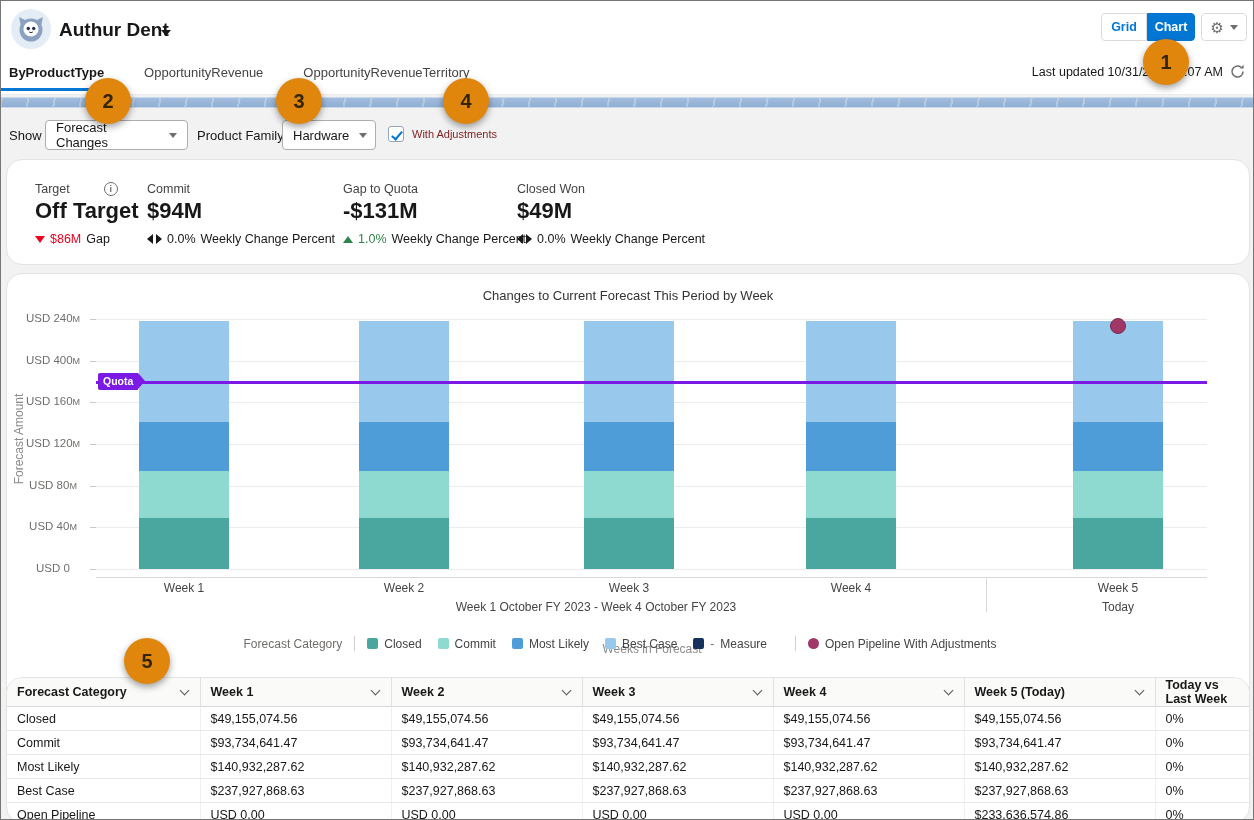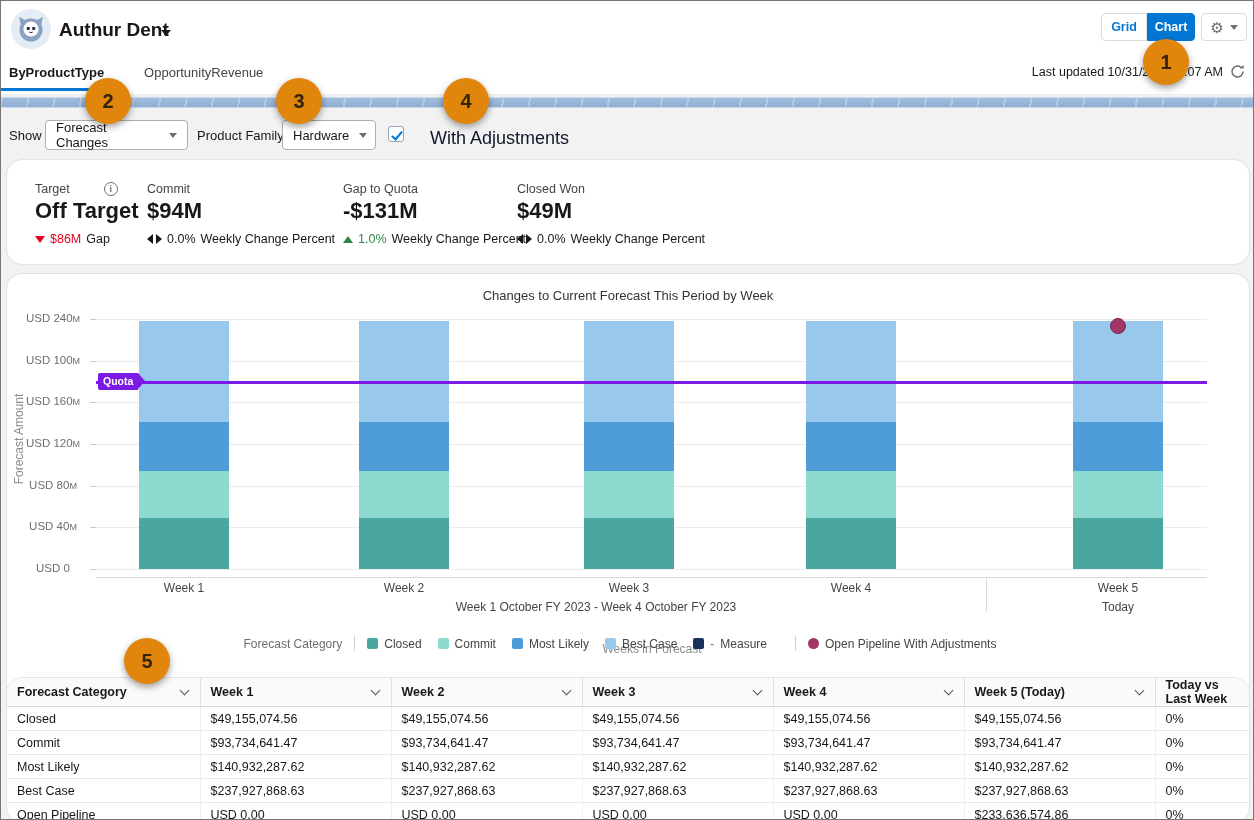--- a/index.html
+++ b/index.html
@@ -39,21 +39,21 @@
     background-image: repeating-linear-gradient(100deg, rgba(255,255,255,.28) 0 2px, rgba(255,255,255,0) 2px 26px), linear-gradient(#a2bcdd,#8fafd4);
     border-top:1px solid #c9d9ec; border-bottom:1px solid #c9d9ec; }
 
   
   .controls { position:absolute; left:0; top:112px; width:100%; height:44px; }
   .ctl-label { position:absolute; font-size:13px; color:#181818; top:15px; }
   .select { position:absolute; top:7px; height:30px; background:#fff; border:1px solid #b0adab; border-radius:4px; display:flex; align-items:center; justify-content:space-between; padding:0 10px; font-size:13px; color:#181818; cursor:pointer; }
   .sel-caret { width:0; height:0; border-left:4.5px solid transparent; border-right:4.5px solid transparent; border-top:5.5px solid #706e6b; margin-left:10px; }
   .checkbox { position:absolute; left:387px; top:13px; width:16px; height:16px; background:#fff; border:1px solid #93a5bb; border-radius:3px; cursor:pointer; }
   .checkbox::after { content:""; position:absolute; left:5px; top:1.5px; width:4px; height:9px; border-right:2px solid #0176d3; border-bottom:2px solid #0176d3; transform:rotate(40deg); }
-  .chk-label { position:absolute; left:411px; top:15px; font-size:18px; color:#0f172a;margin-left:18px; }
+  .chk-label { position:absolute; left:411px; top:15px; font-size:11px; color:#7f1d1d; }
 
   
   #kpi-card { left:5px; top:158px; width:1244px; height:106px; }
   .kpi { position:absolute; top:0; height:100%; }
   .kpi-label-row { position:absolute; top:22px; font-size:12.5px; color:#444; display:flex; align-items:center; gap:10px; white-space:nowrap; }
   .info-icon { width:14px; height:14px; border:1px solid #706e6b; border-radius:50%; color:#706e6b; font-size:9px; font-weight:700; display:inline-flex; align-items:center; justify-content:center; margin-left:24px; }
   .kpi-value { position:absolute; top:38px; font-size:22px; font-weight:700; color:#181818; white-space:nowrap; }
   .kpi-delta { position:absolute; top:72px; font-size:12.5px; color:#181818; display:flex; align-items:center; gap:5px; white-space:nowrap; }
   .tri-down { width:0; height:0; border-left:5px solid transparent; border-right:5px solid transparent; border-top:7px solid #ea001e; }
   .tri-up { width:0; height:0; border-left:5px solid transparent; border-right:5px solid transparent; border-bottom:7px solid #2e844a; }
@@ -120,20 +120,21 @@
     <div class="btn btn-chart">Chart</div>
   </div>
   <div class="gear-btn">
     <span class="gear-glyph">⚙</span>
     <span class="small-caret"></span>
   </div>
 
   <div class="tabs" id="tabs">
       <div class="tab active">ByProductType</div>
       <div class="tab">OpportunityRevenue</div>
+      <div class="tab">OpportunityRevenueTerritory</div>
     </div>
   <div class="tab-underline"></div>
 
   <div class="last-updated">
     <span>Last updated 10/31/2023</span>&nbsp;&nbsp;<span>9:07 AM</span>
   </div>
   <svg class="refresh-icon" width="15" height="15" viewBox="0 0 15 15">
     <path d="M13 7.5 A5.5 5.5 0 1 1 11 3.3" stroke="#706e6b" stroke-width="1.6" fill="none"></path>
     <path d="M13.6 0.8 L13.6 4.6 L9.8 4.6 Z" fill="#706e6b"></path>
   </svg>
@@ -224,21 +225,21 @@
       <div class="tick-dash" style="left: 83px; top: 211.667px;"></div>
       <div class="y-tick" style="left: 10px; top: 204.667px;"><span>USD 80</span><span class="tick-m">M</span></div>
       <div class="grid-line" style="left: 89px; top: 170px; width: 1111px;"></div>
       <div class="tick-dash" style="left: 83px; top: 170px;"></div>
       <div class="y-tick" style="left: 10px; top: 163px;"><span>USD 120</span><span class="tick-m">M</span></div>
       <div class="grid-line" style="left: 89px; top: 128.333px; width: 1111px;"></div>
       <div class="tick-dash" style="left: 83px; top: 128.333px;"></div>
       <div class="y-tick" style="left: 10px; top: 121.333px;"><span>USD 160</span><span class="tick-m">M</span></div>
       <div class="grid-line" style="left: 89px; top: 86.6667px; width: 1111px;"></div>
       <div class="tick-dash" style="left: 83px; top: 86.6667px;"></div>
-      <div class="y-tick" style="left: 10px; top: 79.6667px;"><span>USD 100</span><span class="tick-m">M</span></div>
+      <div class="y-tick" style="left: 10px; top: 79.6667px;"><span>USD 400</span><span class="tick-m">M</span></div>
       <div class="grid-line" style="left: 89px; top: 45px; width: 1111px;"></div>
       <div class="tick-dash" style="left: 83px; top: 45px;"></div>
       <div class="y-tick" style="left: 10px; top: 38px;"><span>USD 240</span><span class="tick-m">M</span></div>
       <div class="bar-seg" style="left: 132px; top: 47.1585px; width: 90px; height: 247.842px; background: rgb(152, 200, 235);"></div>
       <div class="bar-seg" style="left: 352px; top: 47.1585px; width: 90px; height: 247.842px; background: rgb(152, 200, 235);"></div>
       <div class="bar-seg" style="left: 577px; top: 47.1585px; width: 90px; height: 247.842px; background: rgb(152, 200, 235);"></div>
       <div class="bar-seg" style="left: 799px; top: 47.1585px; width: 90px; height: 247.842px; background: rgb(152, 200, 235);"></div>
       <div class="bar-seg" style="left: 1066px; top: 47.1585px; width: 90px; height: 247.842px; background: rgb(152, 200, 235);"></div>
       <div class="bar-seg" style="left: 132px; top: 148.196px; width: 90px; height: 146.804px; background: rgb(78, 157, 217);"></div>
       <div class="bar-seg" style="left: 352px; top: 148.196px; width: 90px; height: 146.804px; background: rgb(78, 157, 217);"></div>

